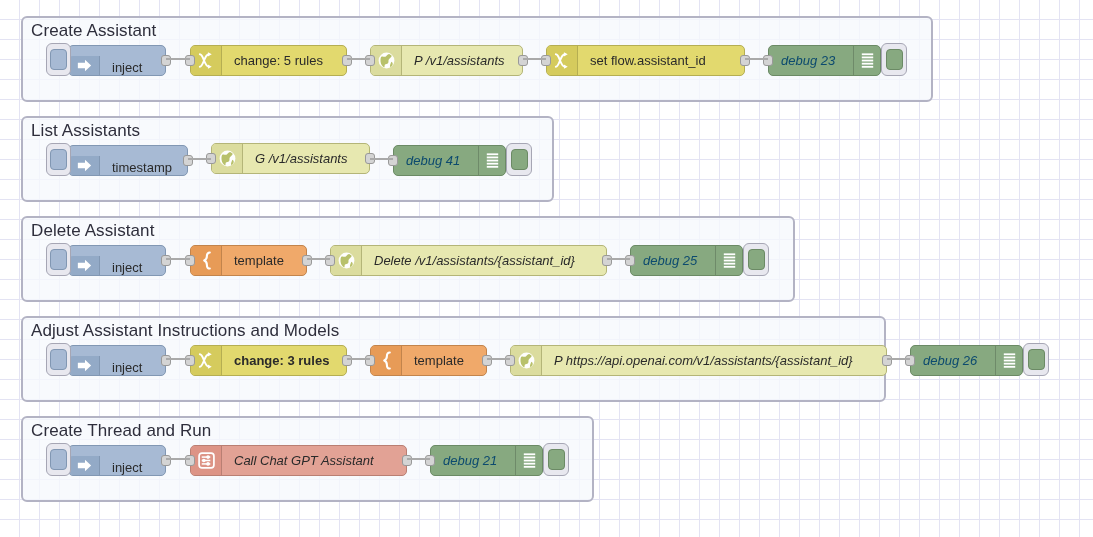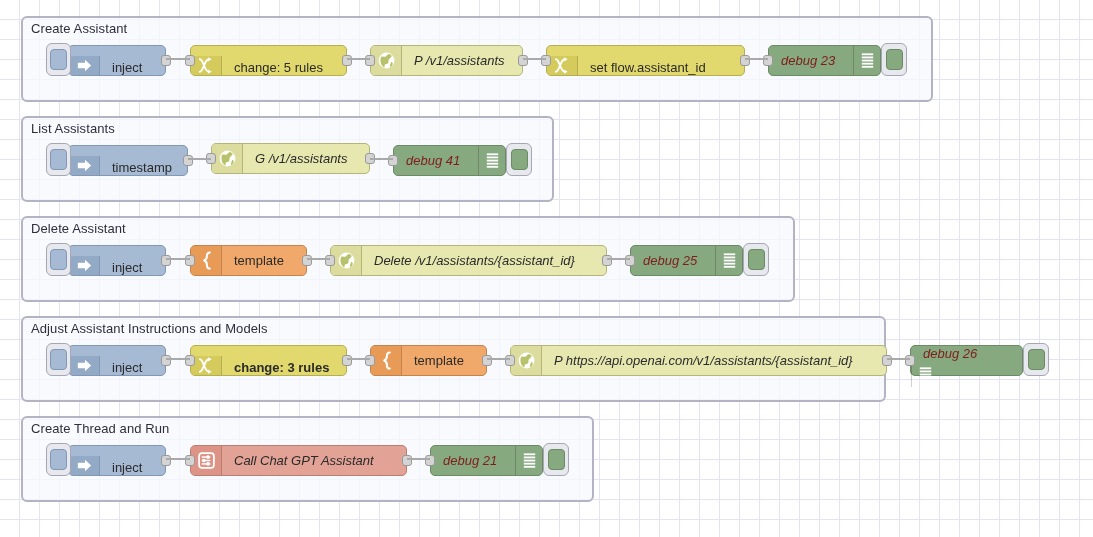--- a/index.html
+++ b/index.html
@@ -30,21 +30,21 @@
     position: absolute;
     box-sizing: border-box;
     border: 2px solid #b3b3c4;
     border-radius: 6px;
     background: rgba(246,248,252,0.78);
   }
   .group-label {
     position: absolute;
     left: 8px;
     top: 3px;
-    font-size: 13px;
+    font-size: 17px;
     color: #2e2e3c;
     letter-spacing: 0.1px;
     white-space: nowrap;
   }
 
   
   .node {
     position: absolute;
     box-sizing: border-box;
     height: 31px;
@@ -94,28 +94,28 @@
   .wire {
     position: absolute;
     height: 2px;
     background: #a9a9a9;
     top: 14px;
   }
 
   
   .n-inject  { background: #a7bad4; border-color: #8197b3; align-items: flex-end; }
   .n-inject .icon-box { background: #93aac7; border-right-color: #8197b3; }
-  .n-change  { background: #e2d96e; border-color: #b5ae52; align-items: flex-end; }
+  .n-change  { background: #e2d96e; border-color: #b5ae52; }
   .n-change .icon-box { background: #d5cb5d; border-right-color: #b5ae52; }
   .n-http    { background: #e7e8b0; border-color: #b4b578; }
   .n-http .icon-box { background: #dbdc9e; border-right-color: #b4b578; }
   .n-template{ background: #f0a96a; border-color: #c2844c; }
   .n-template .icon-box { background: #e79b57; border-right-color: #c2844c; }
   .n-debug   { background: #87a980; border-color: #6b8a65; }
-  .n-debug .label { color: #7f1d1d; }
+  .n-debug .label { color: #0c4a6e; }
   .n-func    { background: #e2a295; border-color: #b97f73; }
   .n-func .icon-box { background: #dd9486; border-right-color: #b97f73; }
 
   
   .debug-icon {
     width: 26px;
     flex: 0 0 26px;
     display: flex;
     align-items: center;
     justify-content: center;
@@ -382,21 +382,21 @@
         <svg class="gi" width="19" height="19" viewBox="0 0 20 20">
           <circle cx="10" cy="10" r="8.3" fill="#ffffff" opacity="0.97"></circle>
           <path d="M4.3 6.2 C6 5 7.4 6.6 8.8 6 C10 5.5 10.4 3.6 12.2 3.3 C13.6 3.1 14.6 4.4 15.6 5.2 C14.6 7 13.2 7.6 12.4 8.9 C11.6 10.2 12.6 11.6 11.6 12.8 C10.6 14 9.2 13.2 8.4 14.2 C7.6 15.2 8.4 16.6 7.6 17.3 C5.6 16.1 4.1 14 3.8 11.6 C3.6 9.8 3.6 7.6 4.3 6.2 Z" fill="#b8c16b"></path>
           <path d="M15.2 11.3 C16.3 11.9 16.9 13.2 16.4 14.4 C15.9 15.6 14.8 16.4 13.8 16.9 C13.5 15.6 13.9 14.3 14.4 13.2 C14.7 12.5 14.9 11.9 15.2 11.3 Z" fill="#b8c16b"></path>
         </svg>
       </div>
       <div class="label italic">P https://api.openai.com/v1/assistants/{assistant_id}</div>
       <div class="port in"></div>
       <div class="port out"></div>
     </div>
-    <div class="node n-debug" style="left: 910px; top: 345px; width: 113px; flex-direction: column;">
+    <div class="node n-debug" style="left: 910px; top: 345px; width: 113px;">
       <div class="label italic">debug 26</div>
       <div class="debug-icon">
         <svg class="gi" width="19" height="19" viewBox="0 0 20 20">
           <rect x="4" y="2.5" width="12" height="1.9" fill="#ffffff"></rect>
           <rect x="4" y="5.8" width="12" height="1.9" fill="#ffffff"></rect>
           <rect x="4" y="9.1" width="12" height="1.9" fill="#ffffff"></rect>
           <rect x="4" y="12.4" width="12" height="1.9" fill="#ffffff"></rect>
           <rect x="4" y="15.7" width="12" height="1.9" fill="#ffffff"></rect>
         </svg>
       </div>

